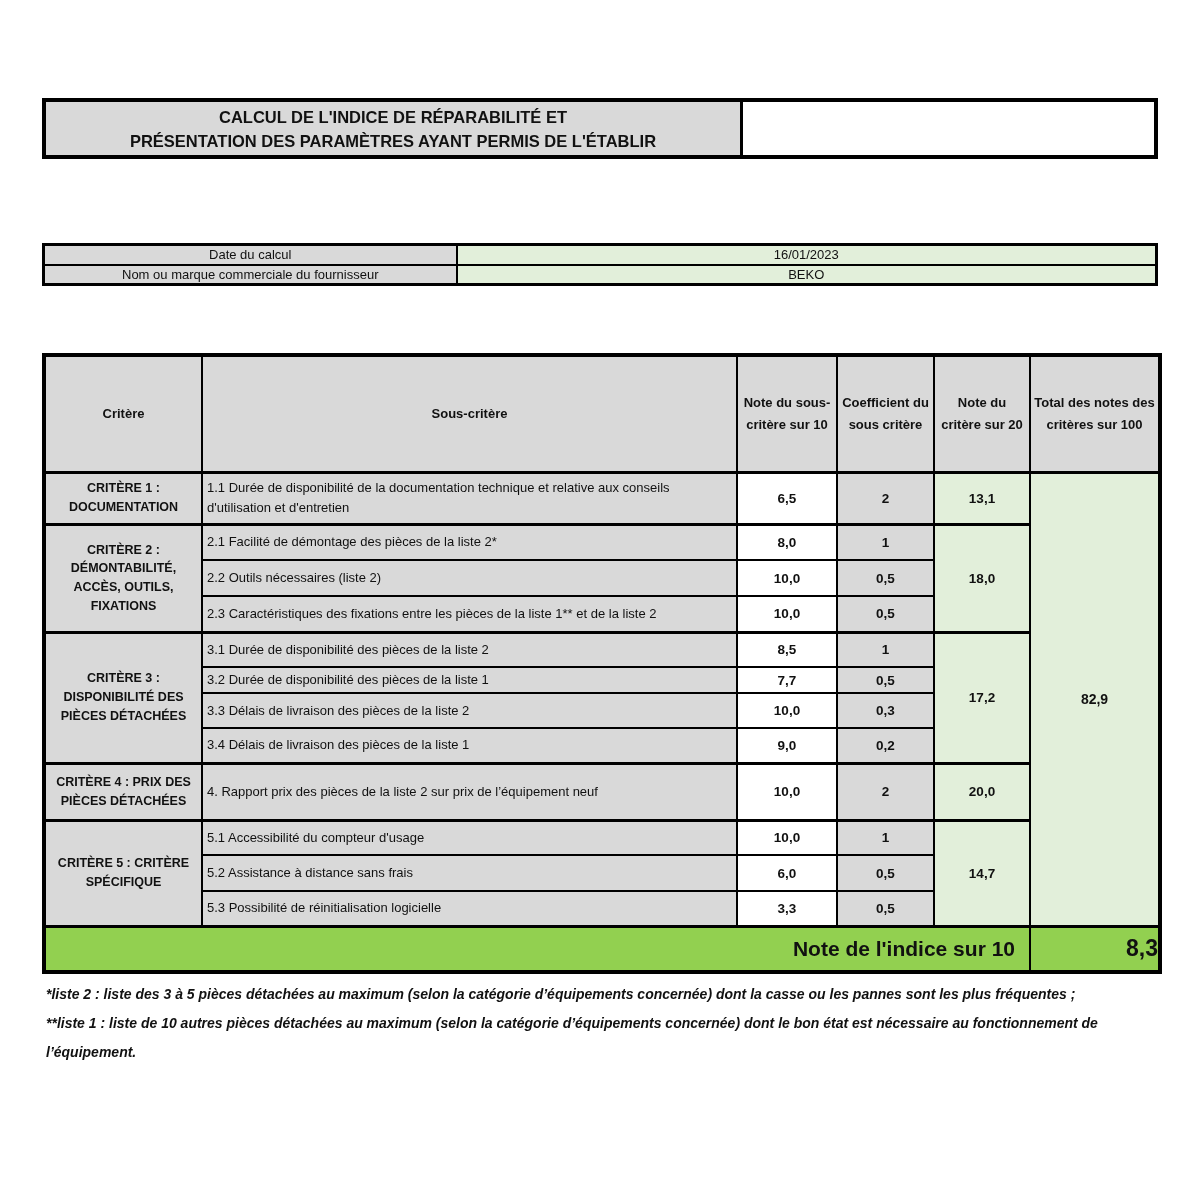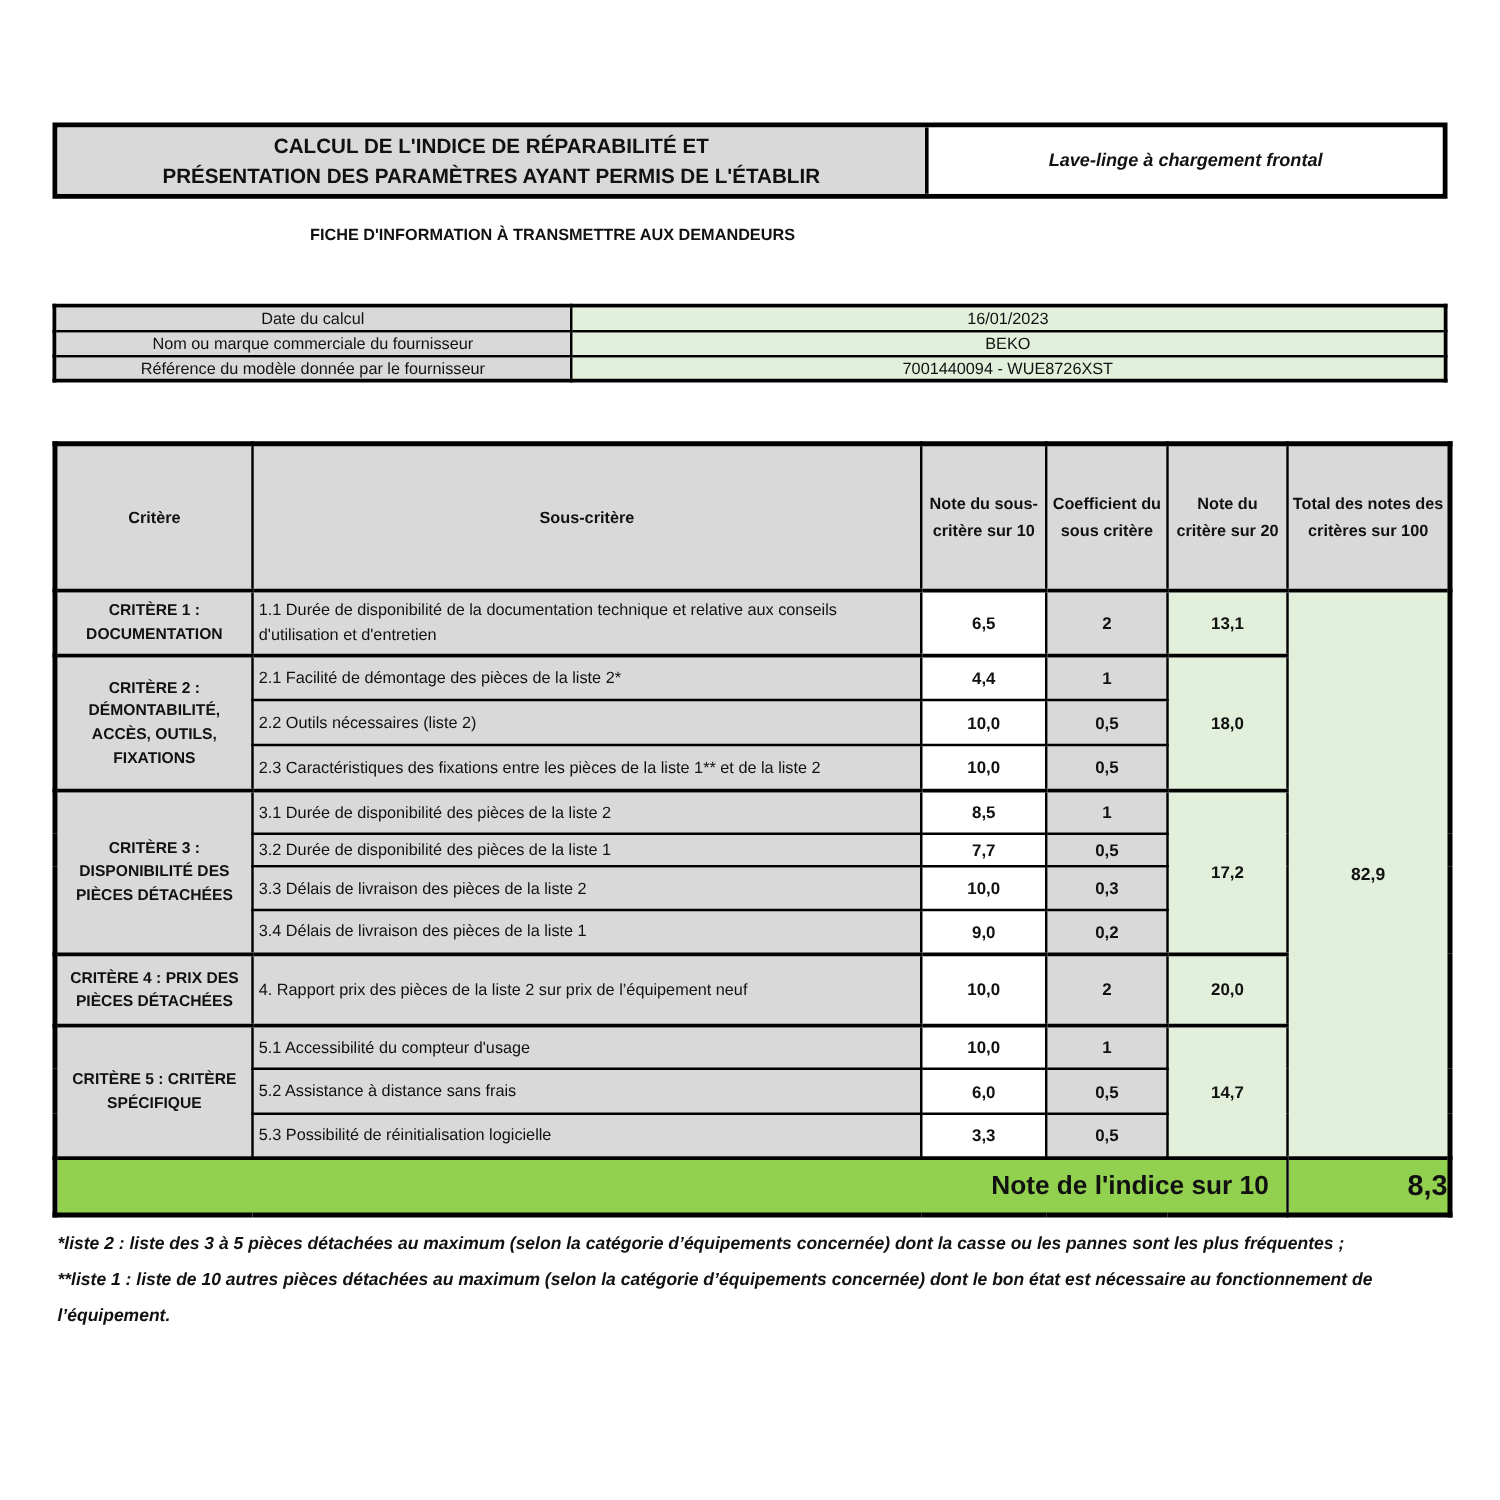--- a/index.html
+++ b/index.html
@@ -143,44 +143,38 @@
 </head>
 <body>
 
 <div class="page">
 
   <div class="title-banner">
     <div class="title-left">
       <div>CALCUL DE L'INDICE DE RÉPARABILITÉ ET</div>
       <div>PRÉSENTATION DES PARAMÈTRES AYANT PERMIS DE L'ÉTABLIR</div>
     </div>
-    <div class="title-right">Lave-linge à chargement frontal</div>
   </div>
 
   <div class="subtitle">
-    <div>FICHE D'INFORMATION À TRANSMETTRE AUX DEMANDEURS</div>
   </div>
 
   <table class="info-table">
     <colgroup>
         <col style="width:413px">
         <col>
       </colgroup>
     <tbody>
       <tr>
         <td class="lbl">Date du calcul</td>
         <td class="val">16/01/2023</td>
       </tr>
       <tr>
         <td class="lbl">Nom ou marque commerciale du fournisseur</td>
         <td class="val">BEKO</td>
-      </tr>
-      <tr>
-        <td class="lbl">Référence du modèle donnée par le fournisseur</td>
-        <td class="val">7001440094 - WUE8726XST</td>
       </tr>
     </tbody>
   </table>
 
   <table class="crit-table">
     <colgroup>
       <col style="width:158px">
         <col style="width:535px">
         <col style="width:100px">
       <col style="width:97px">
@@ -204,21 +198,21 @@
         <td class="sub">1.1 Durée de disponibilité de la documentation technique et relative aux conseils d'utilisation et d'entretien</td>
         <td class="n10">6,5</td>
         <td class="coef">2</td>
         <td class="n20">13,1</td>
         <td class="tot" rowspan="12">82,9</td>
       </tr>
 
       <tr class="gs" style="height:36px">
         <td class="crit" rowspan="3">CRITÈRE 2 : DÉMONTABILITÉ, ACCÈS, OUTILS, FIXATIONS</td>
         <td class="sub">2.1 Facilité de démontage des pièces de la liste 2*</td>
-        <td class="n10">4,4</td>
+        <td class="n10">8,0</td>
         <td class="coef">1</td>
         <td class="n20" rowspan="3">18,0</td>
       </tr>
       <tr style="height:36px">
         <td class="sub">2.2 Outils nécessaires (liste 2)</td>
         <td class="n10">10,0</td>
         <td class="coef">0,5</td>
       </tr>
       <tr style="height:36px">
         <td class="sub">2.3 Caractéristiques des fixations entre les pièces de la liste 1** et de la liste 2</td>

